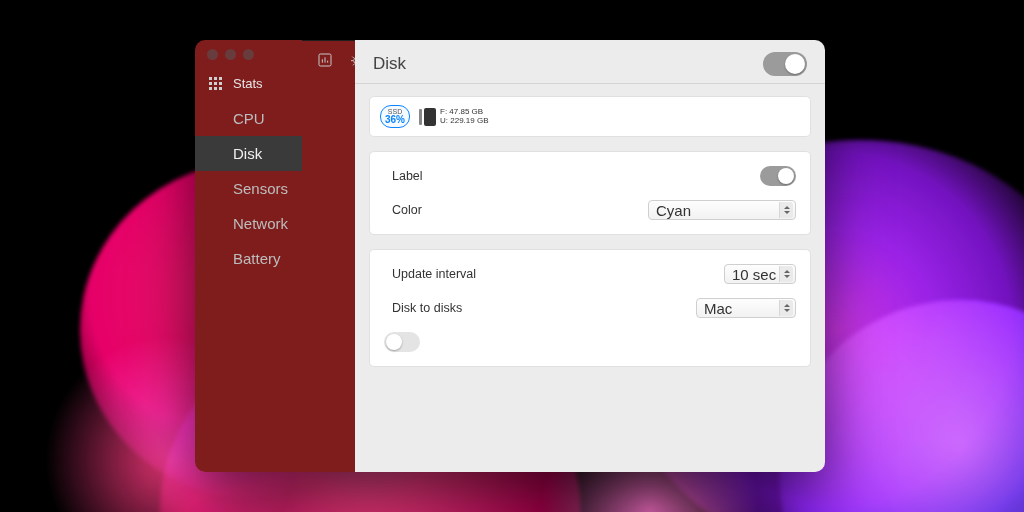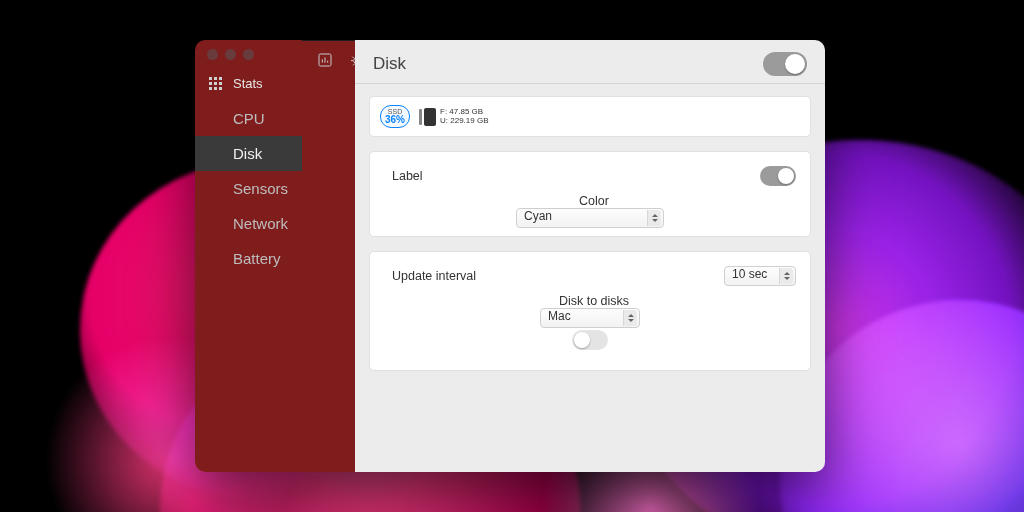--- a/index.html
+++ b/index.html
@@ -58,37 +58,37 @@
   .switch.on { background:#9b9b9b; }
   .switch .knob{ position:absolute; top:2px; width:16px;height:16px;border-radius:50%; background:#fff; box-shadow:0 1px 2px rgba(0,0,0,.3);}
   .switch.on .knob{ right:2px; }
   .switch.off .knob{ left:2px; }
   .switch.header-switch{ width:44px;height:24px; }
   .switch.header-switch .knob{ width:20px;height:20px; top:2px; }
 
   .scroll { padding:12px 14px; display:flex; flex-direction:column; gap:14px; }
   .panel { background:#fff; border:1px solid #e0e0e0; border-radius:5px; padding:8px 14px; }
   .row { display:flex; align-items:center; min-height:32px; font-size:12.5px; color:#333; }
-  .row + .row { margin-top:2px;flex-direction:column; }
+  .row + .row { margin-top:2px; }
   .row-label{ flex:1;margin-left:8px; }
 
   
   .preview-panel{ padding:8px 10px; display:flex; gap:8px; }
   .widget-preview{ display:flex; align-items:center; }
   .wp-ssd{ border:1.5px solid #0a84ff; background:#f4faff; border-radius:11px; padding:2px 4px; font-size:9px; line-height:1; text-align:center;}
   .wp-ssd .lbl{ font-size:7px; color:#555; display:block;}
   .wp-ssd .pct{ font-weight:600; color:#0a84ff; font-size:10px; }
   .wp-bar{ display:flex; align-items:center; gap:4px; margin-left:6px;}
   .wp-bar .minibar{ width:12px;height:18px; background:#333; border-radius:2px; position:relative;}
   .wp-bar .minibar::after{ content:""; position:absolute; left:-5px; top:1px; bottom:1px; width:3px; background:#888; border-radius:1px;}
   .wp-bar .txt{ font-size:8px; line-height:1.1; color:#333; font-family: ui-monospace, Menlo, monospace;}
 
   
   .select { height:20px; border:1px solid #cfcfcf; border-radius:4px; background:linear-gradient(#fdfdfd,#f2f2f2);
-            display:flex; align-items:flex-start; padding:0 18px 0 7px; font-size:12px; color:#333; position:relative; min-width:72px;}
+            display:flex; align-items:flex-end; padding:0 18px 0 7px; font-size:15px; color:#333; position:relative; min-width:72px;}
   .select .chevs{ position:absolute; right:2px; top:1px; bottom:1px; width:14px; background:#eaeaea; border-left:1px solid #d7d7d7; border-radius:0 3px 3px 0;
                   display:flex; flex-direction:column; align-items:center; justify-content:center; }
   .select .chevs::before, .select .chevs::after{ content:""; width:0;height:0;border-left:3px solid transparent;border-right:3px solid transparent;}
   .select .chevs::before{ border-bottom:3px solid #666; margin-bottom:1px;}
   .select .chevs::after{ border-top:3px solid #666; margin-top:1px;}
   .select.wide{ min-width:148px; }
 </style>
 </head>
 <body>
 

